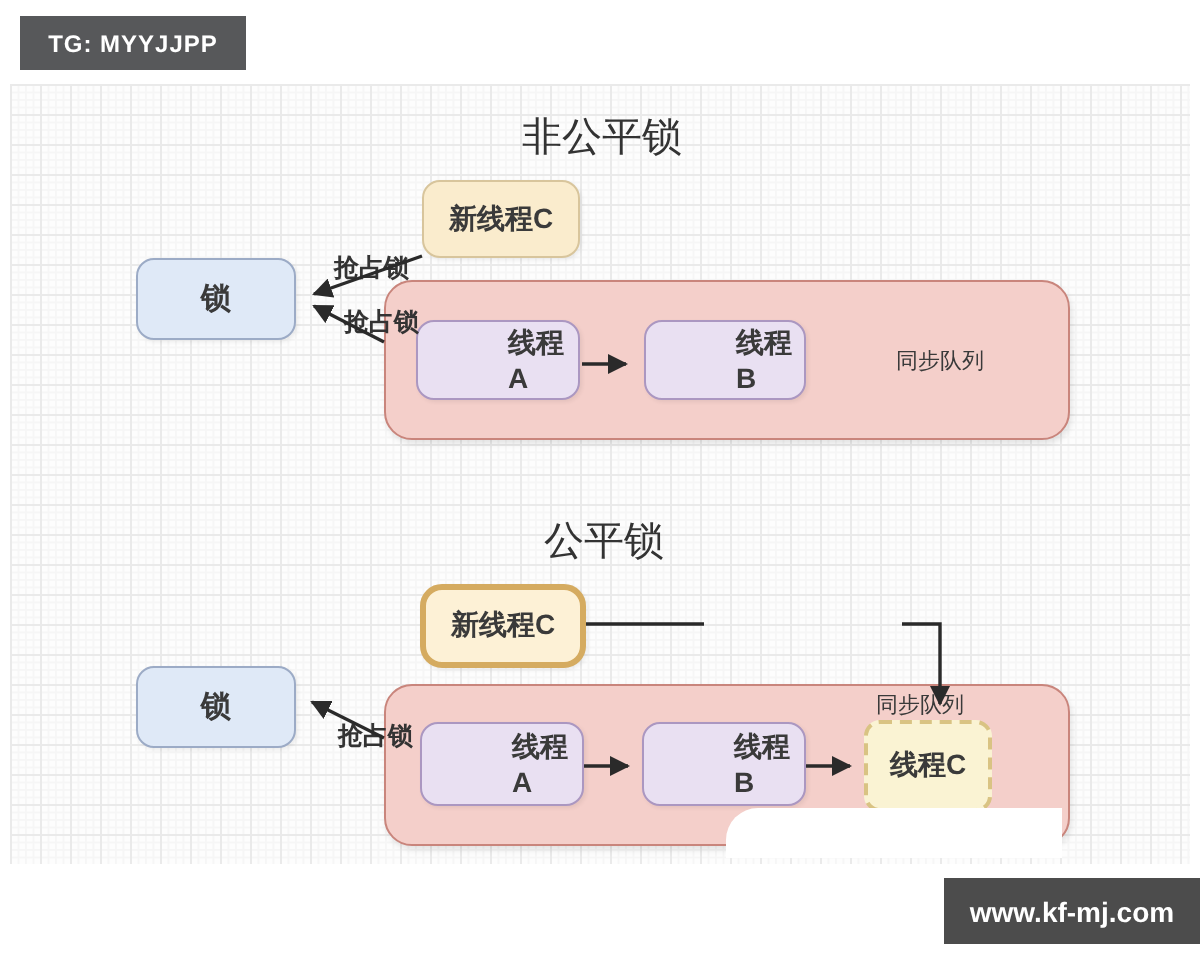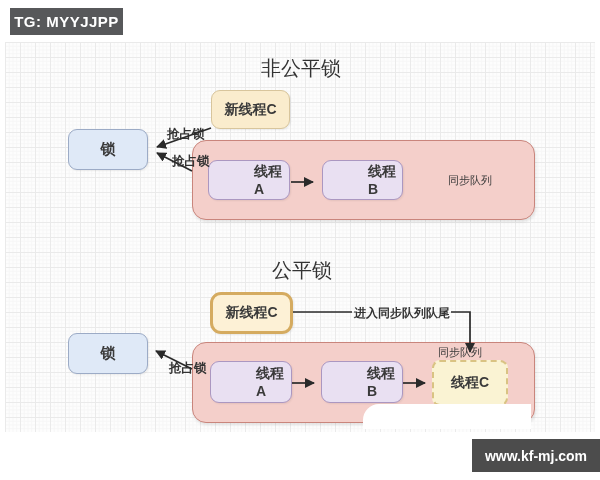--- a/index.html
+++ b/index.html
@@ -7,21 +7,21 @@
   .stage{position:relative;width:600px;height:480px;overflow:hidden;background:#ffffff;}
   .grid{position:absolute;left:5px;top:42px;width:590px;height:390px;background-color:#fdfdfd;
     background-image:
       linear-gradient(#eaeaea 1px, transparent 1px),
       linear-gradient(90deg,#eaeaea 1px, transparent 1px),
       linear-gradient(#f6f6f6 1px, transparent 1px),
       linear-gradient(90deg,#f6f6f6 1px, transparent 1px);
     background-size:15px 15px,15px 15px,3.75px 3.75px,3.75px 3.75px;}
   .abs{position:absolute;}
   .badge{left:10px;top:8px;width:113px;height:27px;background:#57585a;color:#fff;
-    font-size:15px;font-weight:bold;display:flex;align-items:center;justify-content:center;letter-spacing:.5px;}
+    font-size:12px;font-weight:bold;display:flex;align-items:center;justify-content:center;letter-spacing:.5px;}
   .title{font-size:20px;font-weight:normal;text-align:center;color:#333;}
   .box{display:flex;align-items:center;justify-content:center;font-size:14px;font-weight:bold;
     color:#3a3a3a;border-radius:9px;box-shadow:1px 1px 2px rgba(0,0,0,0.07);box-sizing:border-box;}
   .cream{background:#faeccd;border:1.5px solid #d8c59c;}
   .cream-thick{background:#fdf1d6;border:3px solid #d5ab60;border-radius:11px;}
   .blue{background:#dfe9f7;border:1.5px solid #9cabc6;font-size:15px;}
   .container{background:#f4cfca;border:1.5px solid #c9857c;border-radius:14px;
     box-shadow:1px 2px 3px rgba(0,0,0,0.10);box-sizing:border-box;}
   .lavender{background:#e9e0f2;border:1.5px solid #ab97c1;padding-left:45px;}
   .dashedbox{background:#faf3d3;border:2px dashed #d9c383;border-radius:8px;box-shadow:none;}
@@ -62,27 +62,26 @@
   <div class="abs box cream-thick" style="left:210px;top:292px;width:83px;height:42px;">新线程C</div>
 
   <div class="abs box blue" style="left:68px;top:333px;width:80px;height:41px;">锁</div>
 
   <div class="abs container" style="left:192px;top:342px;width:343px;height:81px;"></div>
 
   <div class="abs box lavender" style="left:210px;top:361px;width:82px;height:42px;">线程A</div>
 
   <div class="abs box lavender" style="left:321px;top:361px;width:82px;height:42px;">线程B</div>
 
-  <div class="abs box dashedbox" style="left:432px;top:360px;width:76px;height:46px;">线程C</div>
+  <div class="abs box dashedbox" style="left:432px;top:360px;width:64px;height:46px;">线程C</div>
 
   <div class="abs queue-label" style="left:438px;top:345px;">同步队列</div>
 
   <div class="abs small-label" style="left:169px;top:360px;">抢占锁</div>
 
-  <div class="abs line-label" style="left:352px;top:305px;width:100px;">进入同步队列队尾</div>
 
   <div class="abs white-patch" style="left:363px;top:404px;width:168px;height:25px;"></div>
 
   <svg class="arrows" width="600" height="480" viewBox="0 0 600 480">
     <defs>
       <marker id="ah" markerWidth="11" markerHeight="10" refX="9" refY="5" orient="auto" markerUnits="userSpaceOnUse">
         <path d="M0,0 L10,5 L0,10 z" fill="#2a2a2a"></path>
       </marker>
     </defs>
     <path d="M211,128 L157,147" stroke="#2a2a2a" stroke-width="1.7" fill="none" marker-end="url(#ah)"></path>

